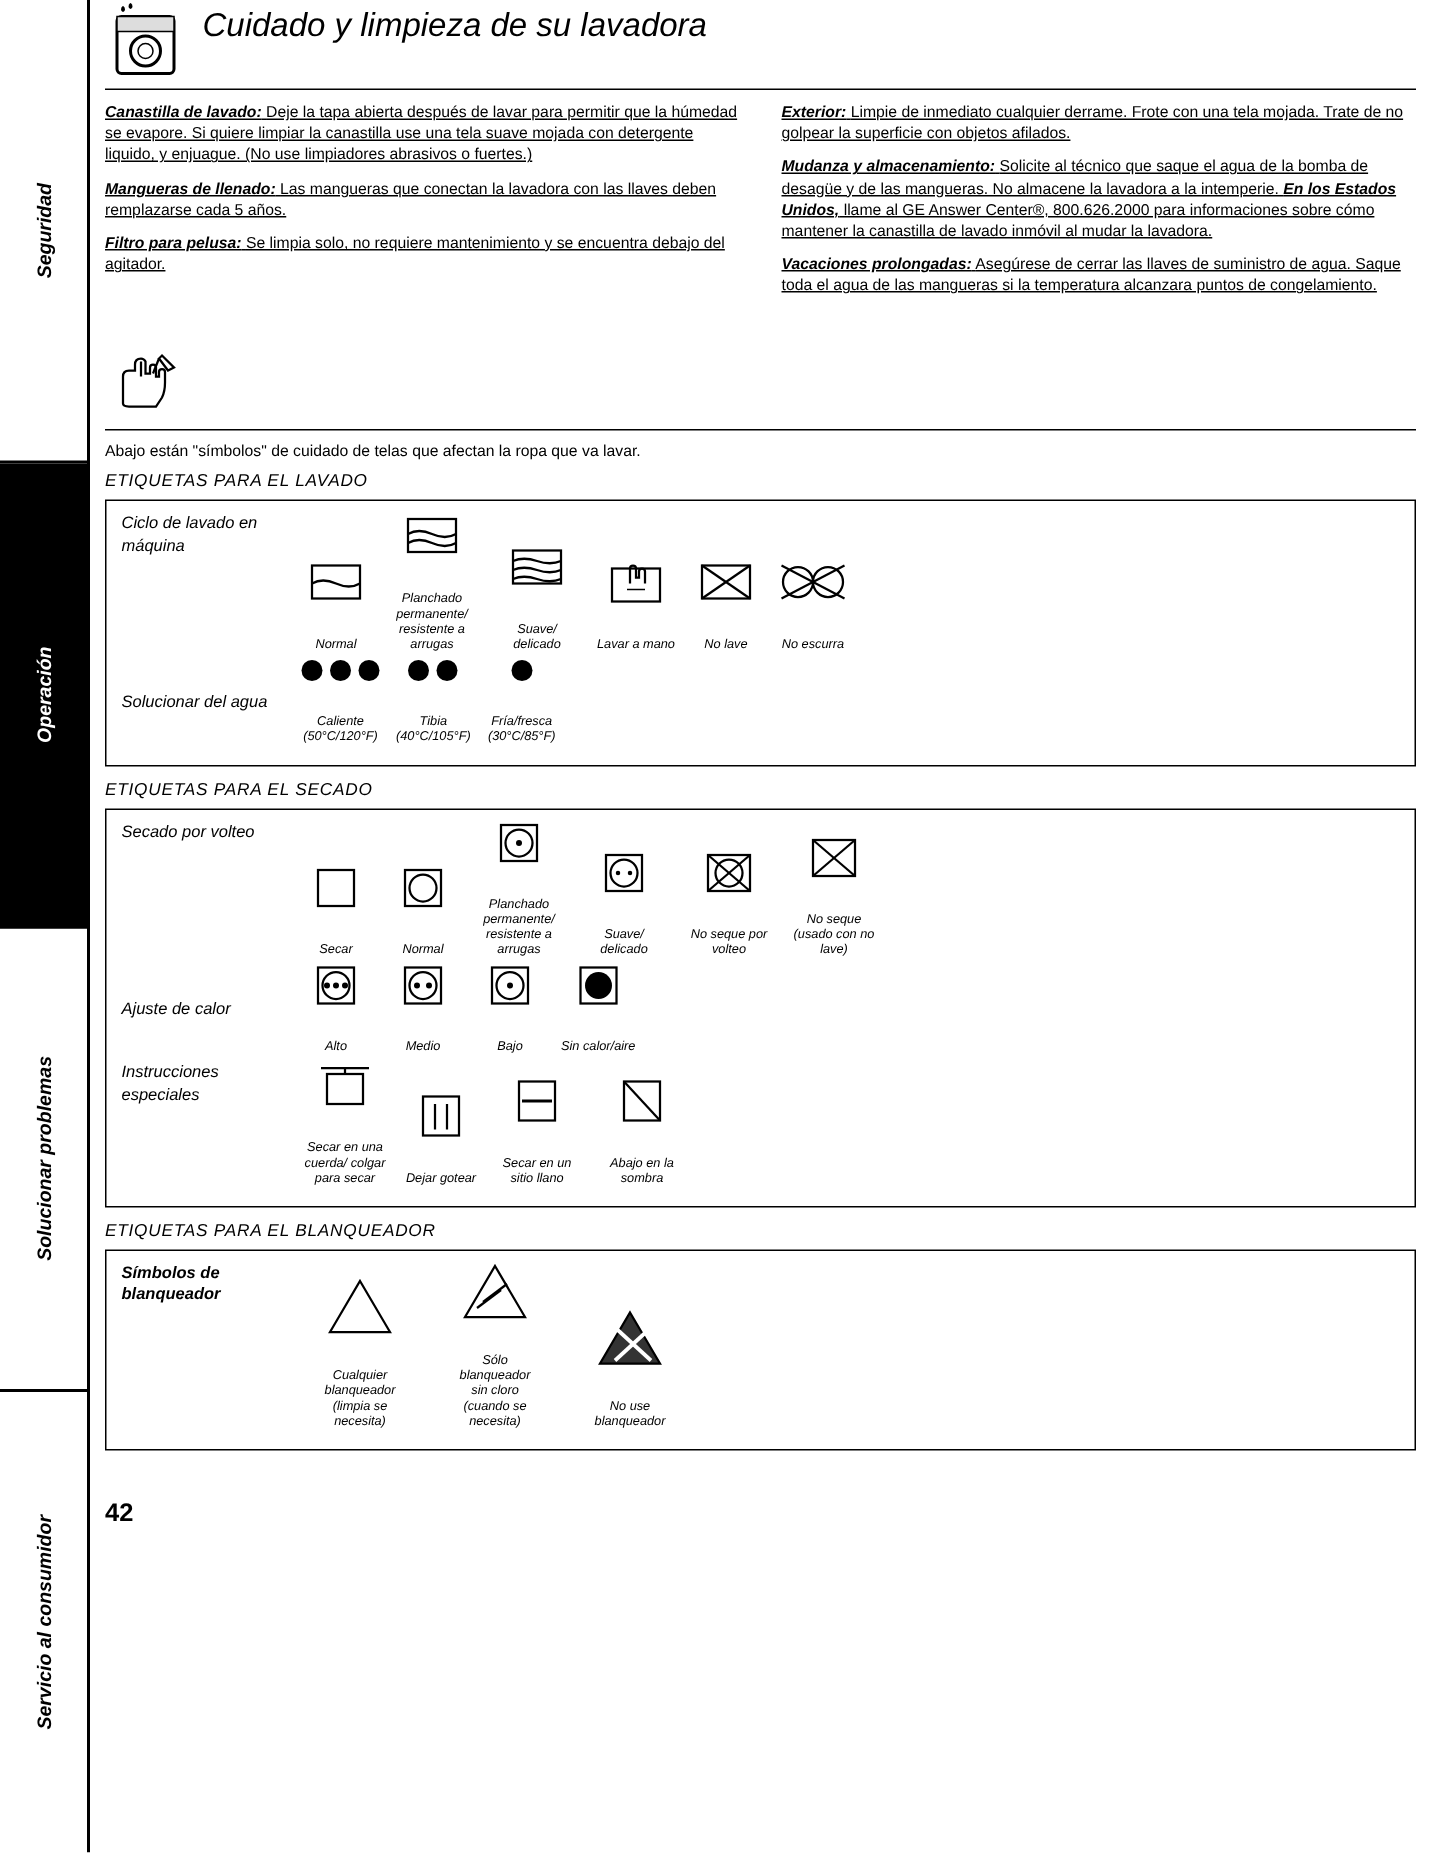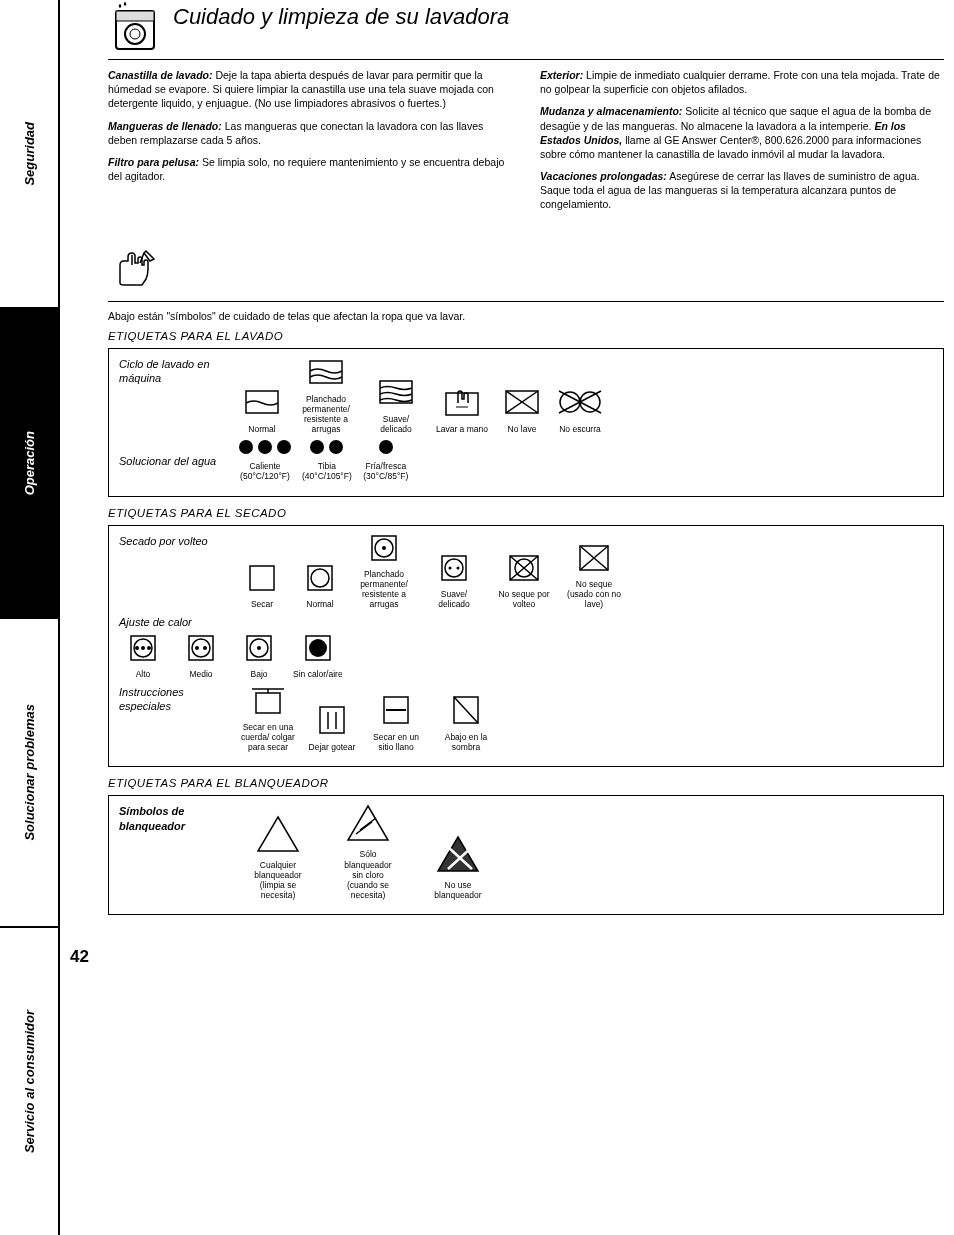--- a/index.html
+++ b/index.html
@@ -59,21 +59,20 @@
     
     .page-header {
       border-bottom: 2px solid #000;
       padding: 8px 0 4px 0;
       margin-bottom: 10px;
     }
 
     
     .section {
       margin-bottom: 14px;
-      margin-left: 38px;
     }
     .section-header {
       display: flex;
       align-items: flex-start;
       border-bottom: 1.5px solid #000;
       margin-bottom: 8px;
       padding-bottom: 4px;
       gap: 10px;
     }
     .section-icon {
@@ -89,20 +88,21 @@
       font-style: italic;
       font-weight: normal;
       padding-top: 4px;
     }
 
     
     .two-col {
       display: flex;
       gap: 28px;
       margin-bottom: 8px;
+      text-decoration: underline;
     }
     .two-col .col { flex: 1; }
 
     .text-block { margin-bottom: 8px; font-size: 10.5px; line-height: 1.35; }
     .text-block .bold-label { font-weight: bold; font-style: italic; }
 
     
     .etiquetas-section-title {
       font-weight: normal;
       font-style: italic;
@@ -133,22 +133,23 @@
     .symbols-row {
       display: flex;
       align-items: flex-end;
       gap: 10px;
       flex: 1;
     }
     .symbol-item {
       display: flex;
       flex-direction: column;
       align-items: center;
-      gap: 7px;
+      gap: 21px;
       min-width: 48px;
+      font-style: italic;
     }
     .symbol-item .sym-label {
       font-size: 8.5px;
       text-align: center;
       line-height: 1.2;
       max-width: 60px;
     }
     .sym-icon {
       display: flex;
       align-items: center;
@@ -423,21 +424,21 @@
             <svg class="sym-icon" width="32" height="28" viewBox="0 0 32 28">
               <rect x="2" y="2" width="28" height="24" fill="none" stroke="#000" stroke-width="1.5"></rect>
               <line x1="2" y1="2" x2="30" y2="26" stroke="#000" stroke-width="1.5"></line>
               <line x1="30" y1="2" x2="2" y2="26" stroke="#000" stroke-width="1.5"></line>
             </svg>
             <span class="sym-label">No seque (usado con no lave)</span>
           </div>
         </div>
       </div>
 
-      <div class="etiquetas-row" style="flex-direction:column;">
+      <div class="etiquetas-row" style="align-items:center;">
         <div class="etiquetas-row-label">
           <em>Ajuste de calor</em>
         </div>
         <div class="symbols-row" style="align-items:center;">
 
           <div class="symbol-item">
             <div class="sym-icon" style="display:flex;gap:2px;align-items:center;">
               <svg width="28" height="28" viewBox="0 0 28 28">
                 <rect x="2" y="2" width="24" height="24" fill="none" stroke="#000" stroke-width="1.5"></rect>
                 <circle cx="14" cy="14" r="9" fill="none" stroke="#000" stroke-width="1.5"></circle>

